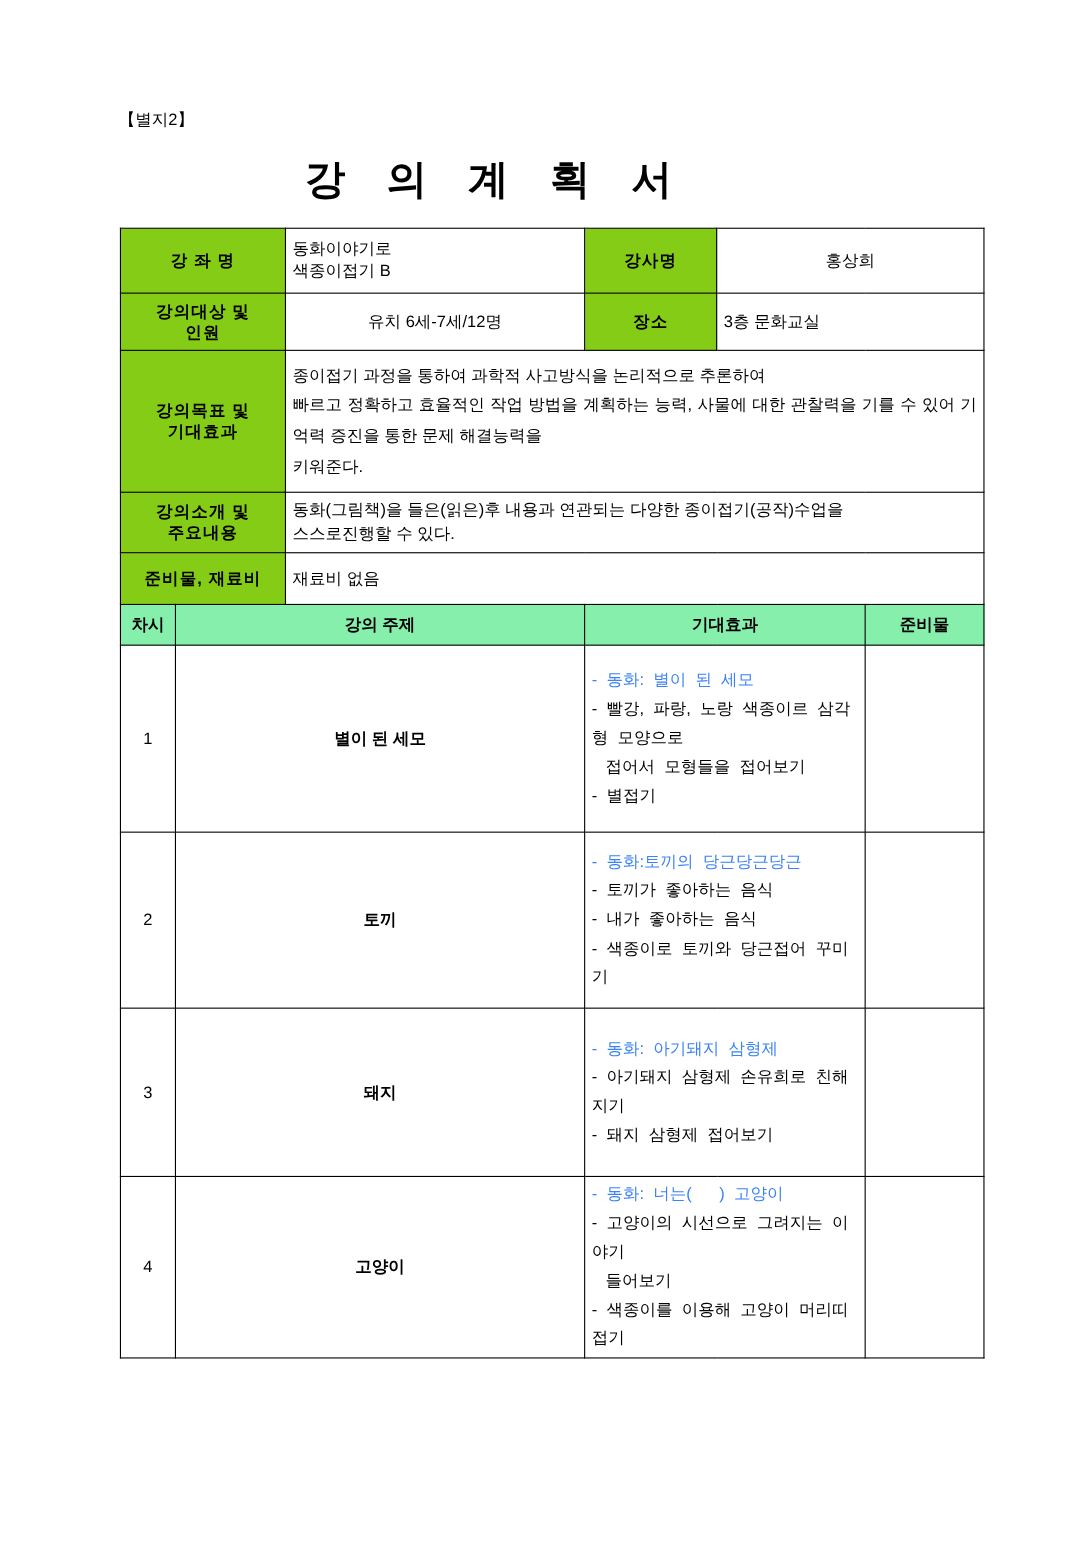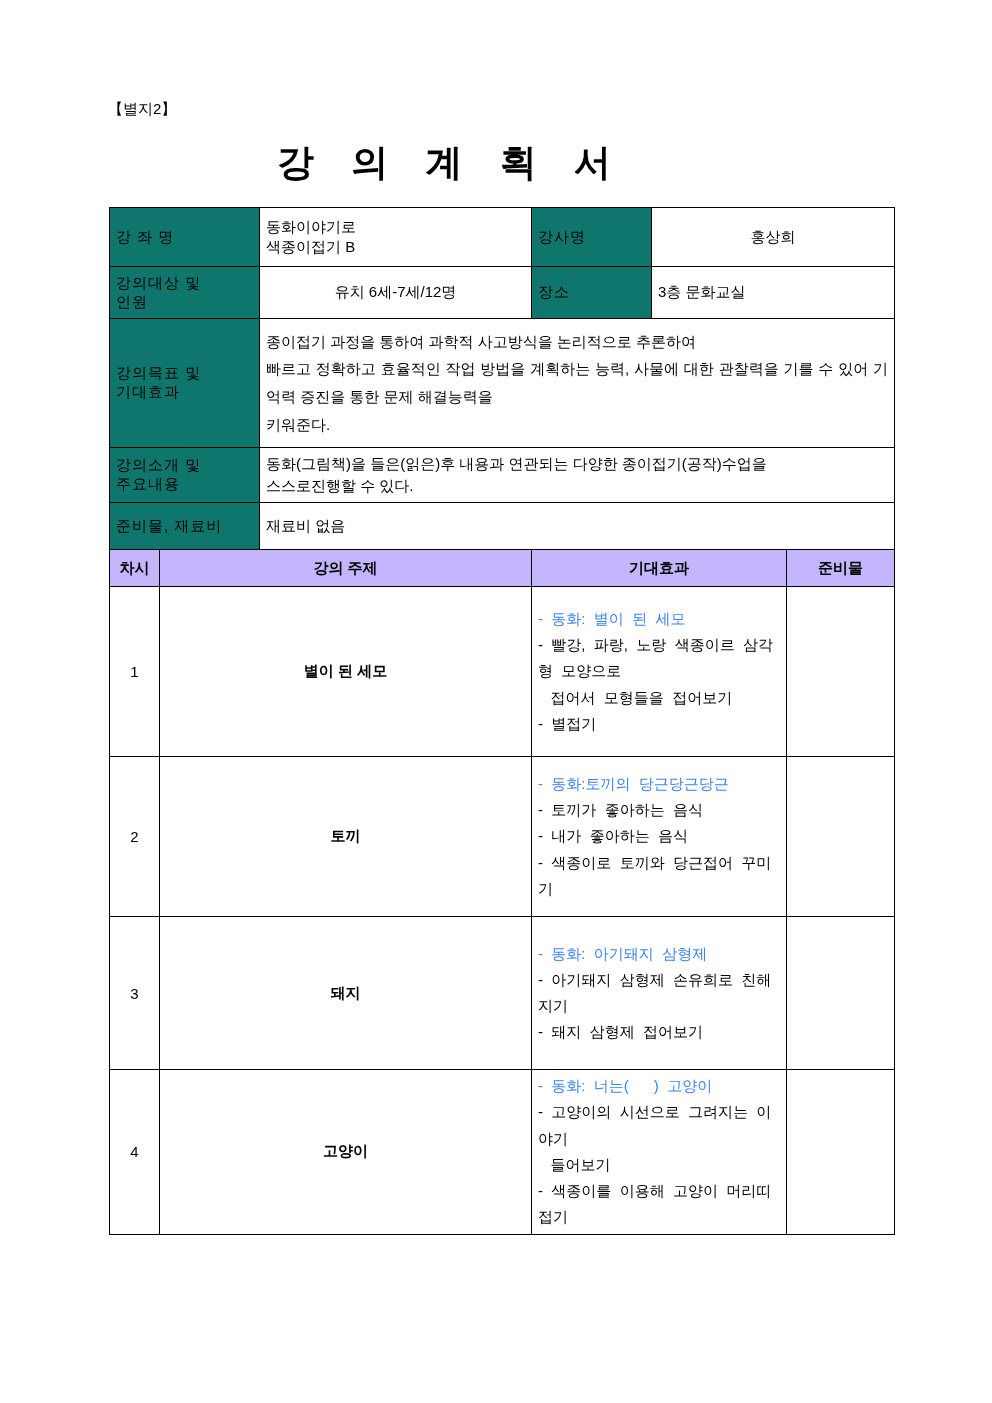--- a/index.html
+++ b/index.html
@@ -48,23 +48,23 @@
     border-collapse: collapse;
     table-layout: fixed;
   }
   table.main td {
     border: 1px solid #000000;
     padding: 3px 6px;
     vertical-align: middle;
     font-size: 15px;
   }
   .lbl {
-    background: #0f766e;
-    text-align: left;
-    font-weight: normal;
+    background: #84cc16;
+    text-align: center;
+    font-weight: bold;
     font-size: 15px;
     letter-spacing: 1px;
   }
   .val-left {
     text-align: left;
     font-size: 17px;
     line-height: 1.35;
   }
   .val-center {
     text-align: center;
@@ -96,21 +96,21 @@
   .intro-text {
     font-size: 14px;
     line-height: 1.5;
     padding: 4px 8px;
   }
   .prep-text {
     font-size: 17px;
     padding: 4px 8px;
   }
   .hdr {
-    background: #c4b5fd;
+    background: #86efac;
     text-align: center;
     font-weight: bold;
     font-size: 15px;
   }
   .sess-no {
     text-align: center;
     font-size: 15px;
   }
   .sess-topic {
     text-align: center;

